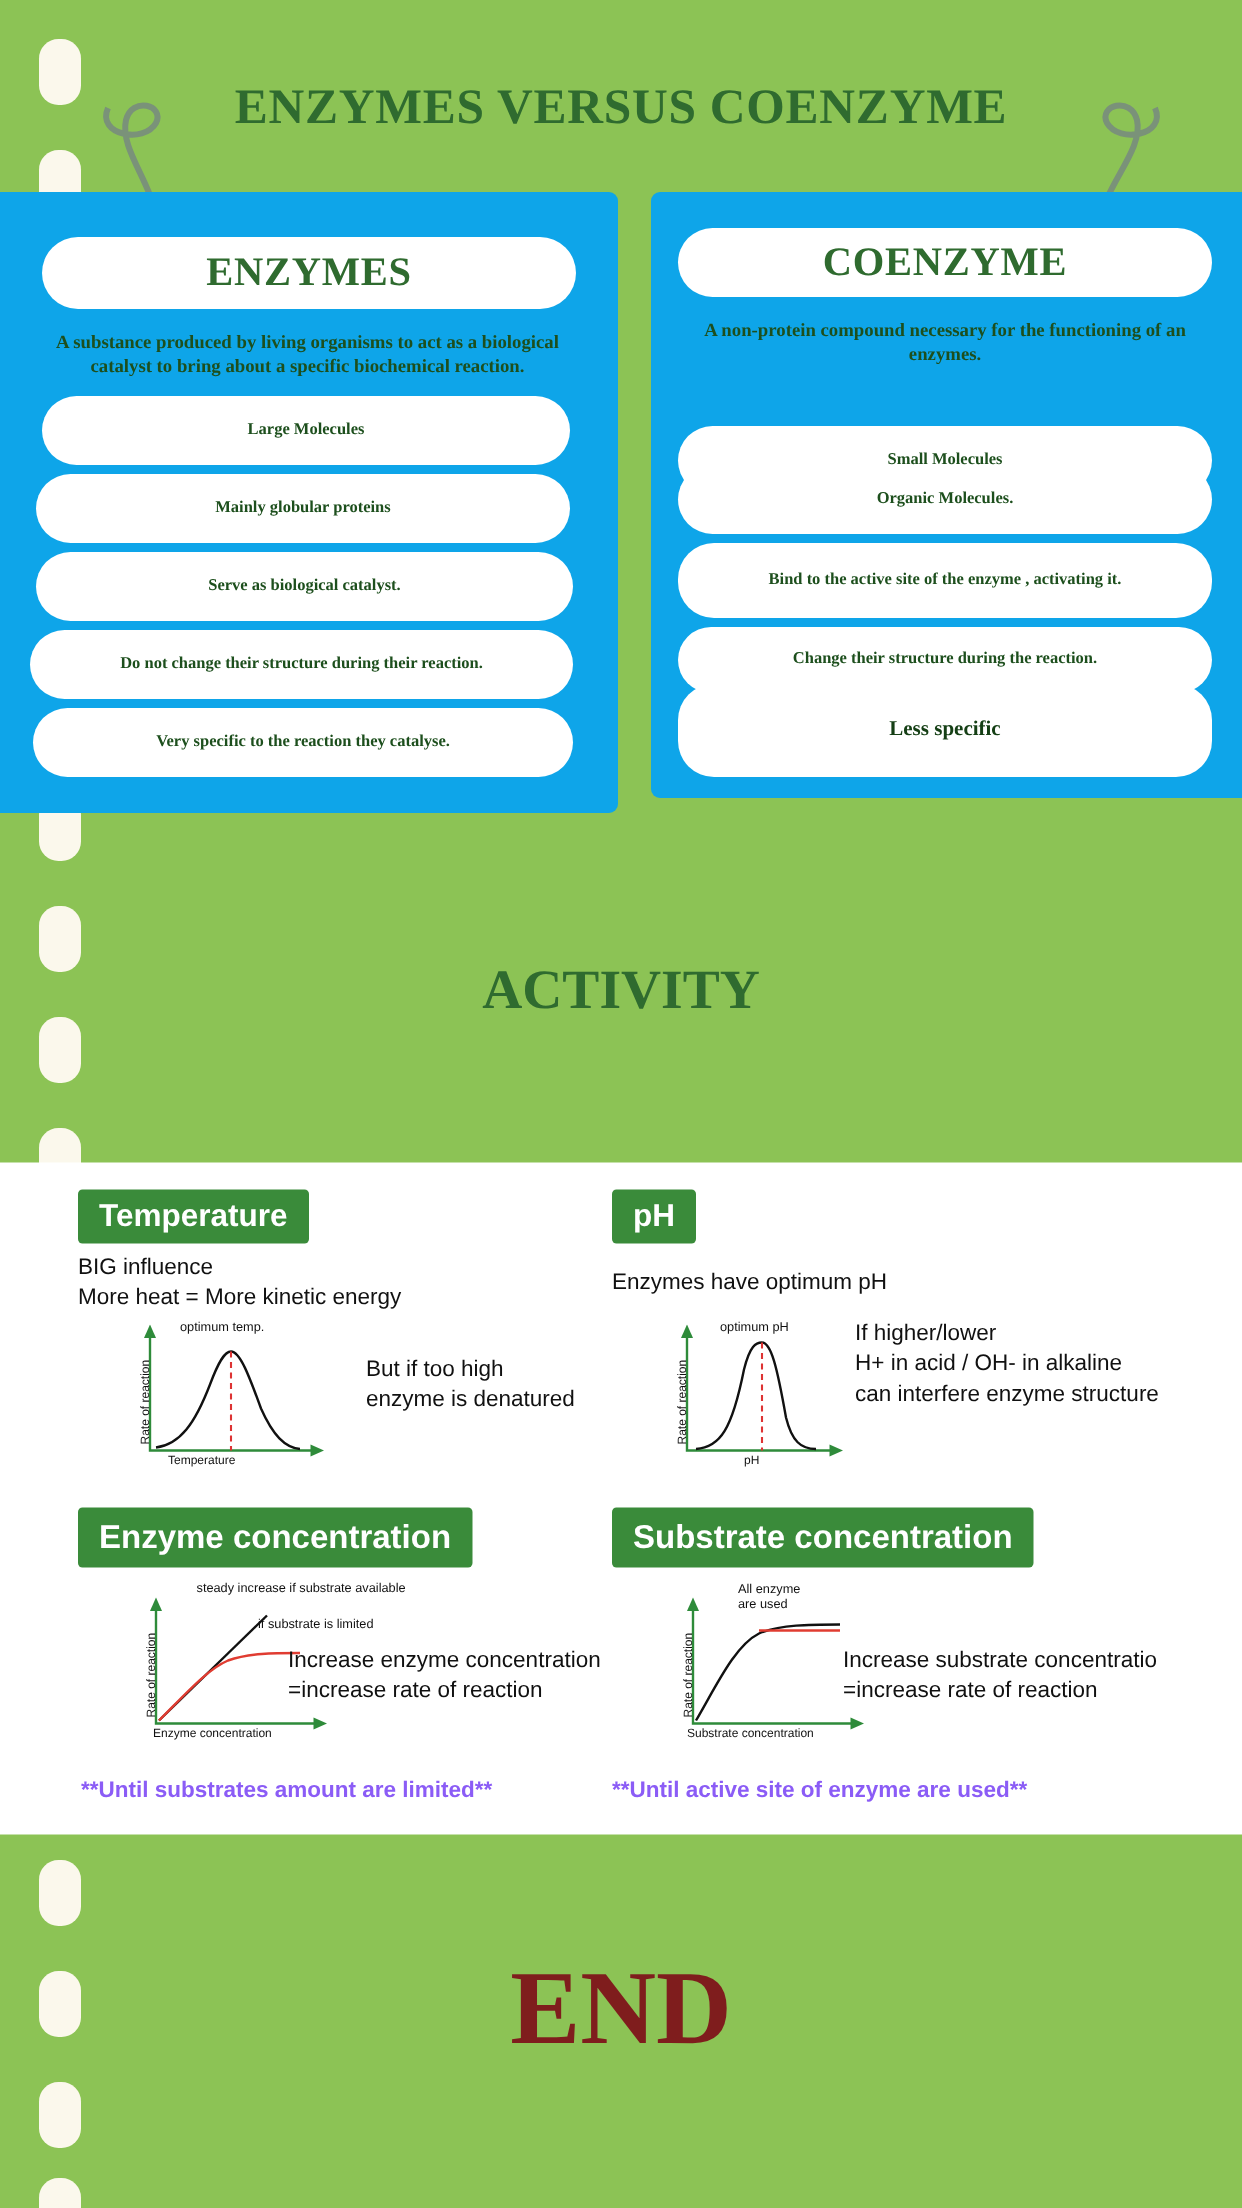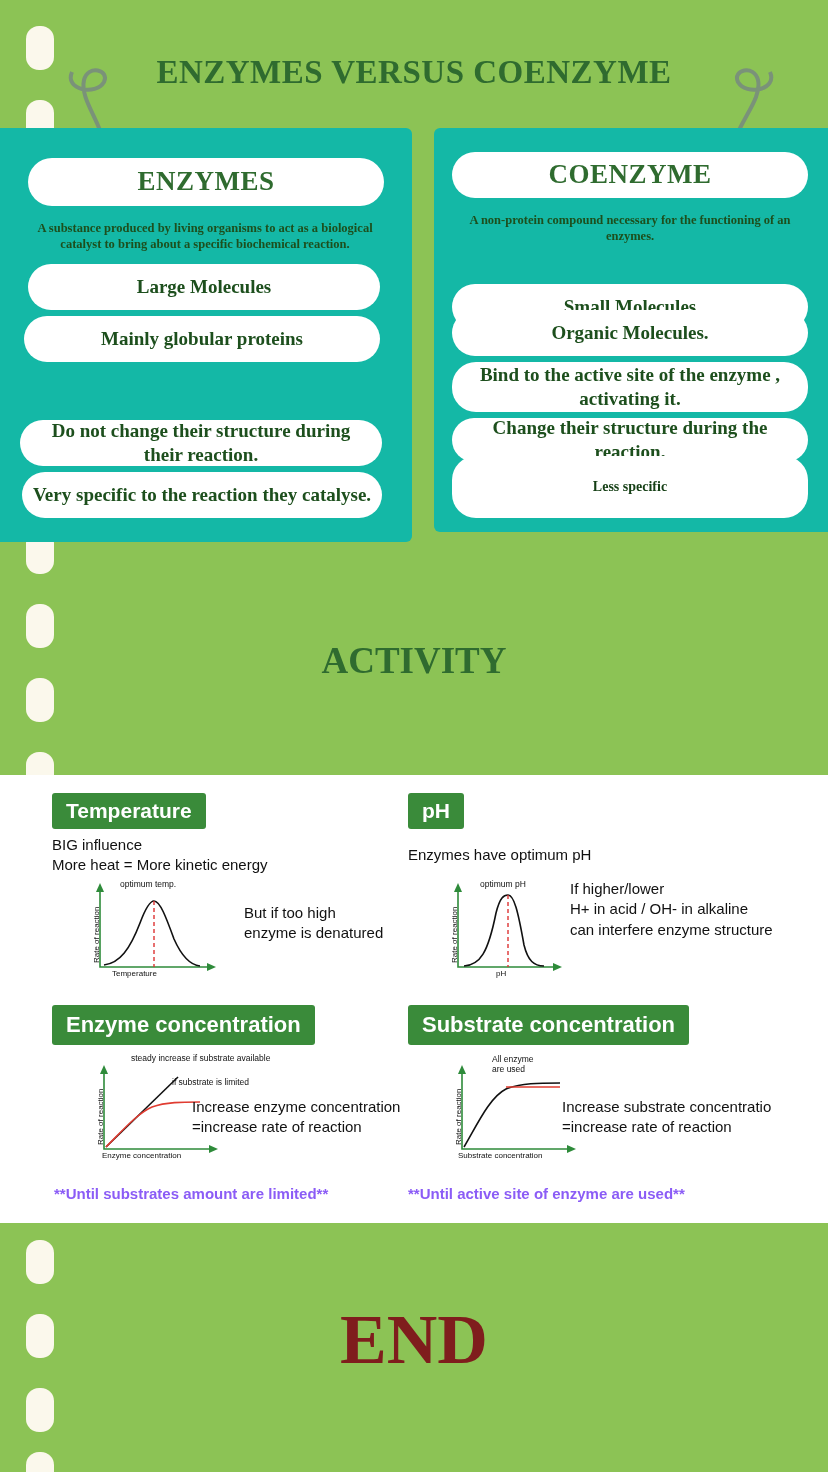--- a/index.html
+++ b/index.html
@@ -52,21 +52,21 @@
   .arrow-left, .arrow-right {
     position: absolute;
     top: 62px;
   }
   .arrow-left { left: 62px; }
   .arrow-right { left: 700px; }
 
   .panel {
     position: absolute;
     top: 128px;
-    background: #14b8a6;
+    background: #0ea5e9;
     border-radius: 4px;
   }
   .panel-left  { left: 0px;   width: 412px; height: 414px; border-radius: 0 6px 6px 0; }
   .panel-right { left: 434px; width: 394px; height: 404px; border-radius: 6px 0 0 6px; }
 
   .card {
     position: absolute;
     background: #ffffff;
     border-radius: 24px;
     display: flex;
@@ -83,21 +83,21 @@
     font-weight: bold;
     letter-spacing: 0.5px;
     color: #2f6b2f;
   }
   .card-desc {
     font-size: 12.5px;
     font-weight: bold;
     background: transparent;
   }
   .card-item {
-    font-size: 19px;
+    font-size: 11px;
     font-weight: bold;
   }
   .card-item-strong { font-weight: bold; font-size: 14px; color: #153f15; }
 
   
   .title-2 {
     position: absolute;
     top: 630px;
     left: 0;
     width: 828px;
@@ -213,20 +213,21 @@
   <svg class="arrow-right" width="80" height="88" viewBox="0 0 80 88">
     <path d="M70 10 C 78 28, 46 34, 38 20 C 32 8, 54 2, 58 18 C 62 36, 42 56, 34 80" fill="none" stroke="#7a9279" stroke-width="4"></path>
     <path d="M34 86 L26 68 L42 68 Z" fill="#7a9279"></path>
   </svg>
 
   <div class="panel panel-left">
     <div class="card card-head" style="left:28px; top:30px; width:356px; height:48px;">ENZYMES</div>
     <div class="card card-desc" style="left:10px; top:84px; width:390px; height:50px; background:transparent;">A substance produced by living organisms to act as a biological catalyst to bring about a specific biochemical reaction.</div>
     <div class="card card-item" style="left:28px; top:136px; width:352px; height:46px;">Large Molecules</div>
     <div class="card card-item" style="left:24px; top:188px; width:356px; height:46px;">Mainly globular proteins</div>
+    <div class="card card-item" style="left:24px; top:240px; width:358px; height:46px;">Serve as biological catalyst.</div>
     <div class="card card-item" style="left:20px; top:292px; width:362px; height:46px;">Do not change their structure during their reaction.</div>
     <div class="card card-item" style="left:22px; top:344px; width:360px; height:46px;">Very specific to the reaction they catalyse.</div>
   </div>
 
   <div class="panel panel-right">
     <div class="card card-head" style="left:18px; top:24px; width:356px; height:46px;">COENZYME</div>
     <div class="card card-desc" style="left:18px; top:78px; width:356px; height:46px;">A non-protein compound necessary for the functioning of an enzymes.</div>
     <div class="card card-item" style="left:18px; top:130px; width:356px; height:46px;margin-top:26px;">Small Molecules</div>
     <div class="card card-item" style="left:18px; top:182px; width:356px; height:46px;">Organic Molecules.</div>
     <div class="card card-item" style="left:18px; top:234px; width:356px; height:50px;">Bind to the active site of the

